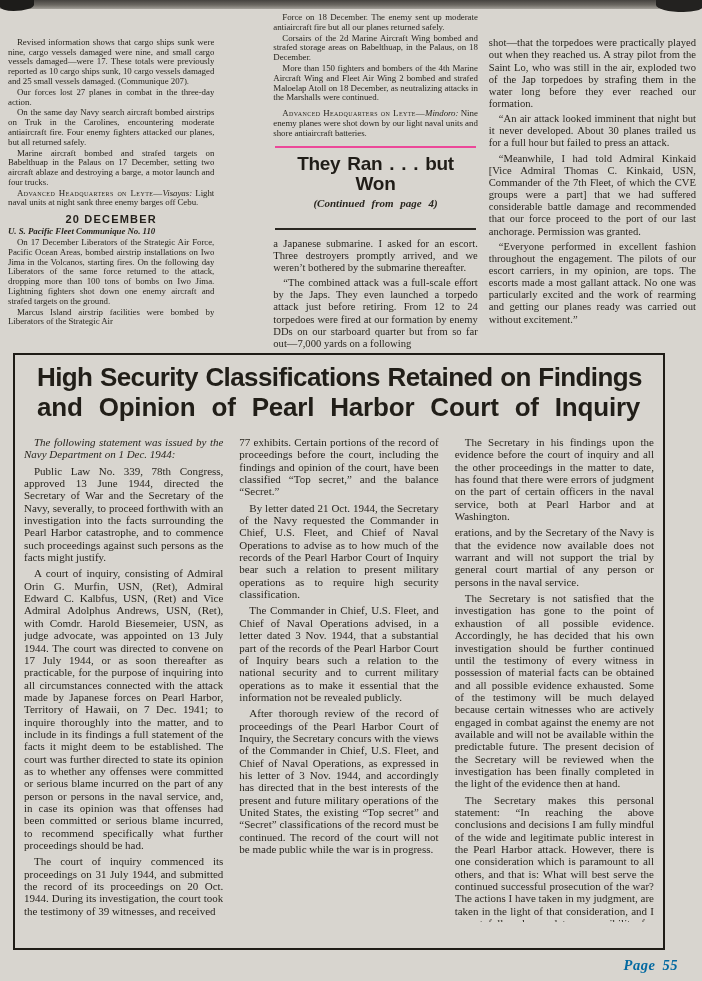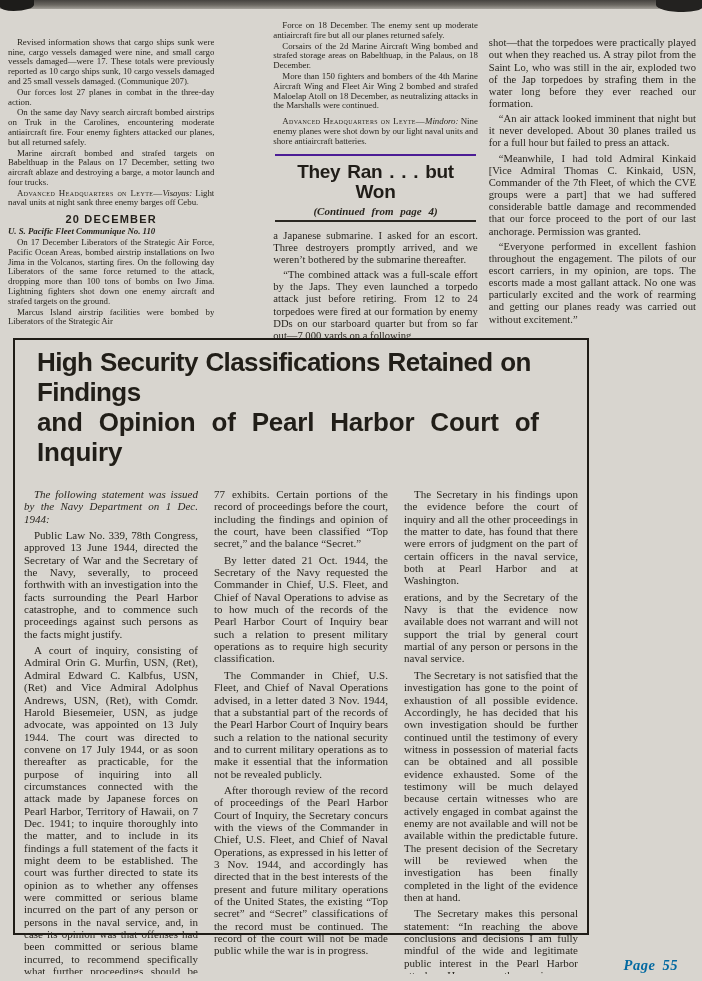--- a/index.html
+++ b/index.html
@@ -52,59 +52,59 @@
     font-weight:bold; font-size:11px; letter-spacing:1.2px;
     color:#221f19;
   }
   .communique-title {
     margin:0 0 3px 0;
     font-weight:bold; font-style:italic; font-size:10.6px;
     letter-spacing:0.2px;
   }
   .they-ran {
     margin:7px 2px 8px 2px;
-    border-top:2px solid #4c1d95;
+    border-top:2px solid #ec4899;
     border-bottom:2.5px solid #2a2722;
-    padding:6px 0 3px 0;
+    padding:6px 0 19px 0;
     text-align:center;
   }
   .they-ran-title {
     margin:0;
     font-family:"Liberation Sans", sans-serif;
     font-weight:bold; font-size:19px; line-height:20px;
     letter-spacing:-0.3px; word-spacing:2px;
     color:#201d18;
   }
   .they-ran-continued {
     margin:3px 0 0 0;
     font-weight:bold; font-style:italic; font-size:11px;
     word-spacing:4px;
   }
   .inquiry-box {
-    position:absolute; top:338px; left:13px; width:576px; height:597px;
+    position:absolute; top:353px; left:13px; width:652px; height:597px;
     border:2.5px solid #1f1c17;
     box-sizing:border-box;
     padding:6px 9px 6px 9px;
     background:#d8d5cf;
   }
   .box-title {
     margin:1px 0 0 13px;
     font-family:"Liberation Sans", sans-serif;
     font-weight:bold; color:#211e18;
   }
   .box-title-line1 {
     font-size:26px; line-height:30px;
     letter-spacing:-0.6px; word-spacing:1px;
   }
   .box-title-line2 {
     font-size:26px; line-height:30px;
     letter-spacing:-0.2px; word-spacing:9px;
   }
   .box-body {
-    margin-top:21px;
+    margin-top:14px;
     display:flex; gap:16px;
     height:486px;
   }
   .box-col { width:216px; overflow:hidden; }
   .box-col p {
     margin:0 0 4px 0;
     font-size:11px; line-height:12.35px;
     text-align:justify; text-indent:10px;
   }
   .box-intro { font-style:italic; }

